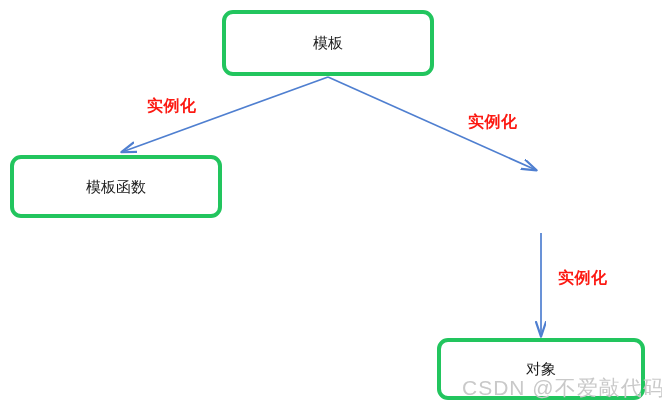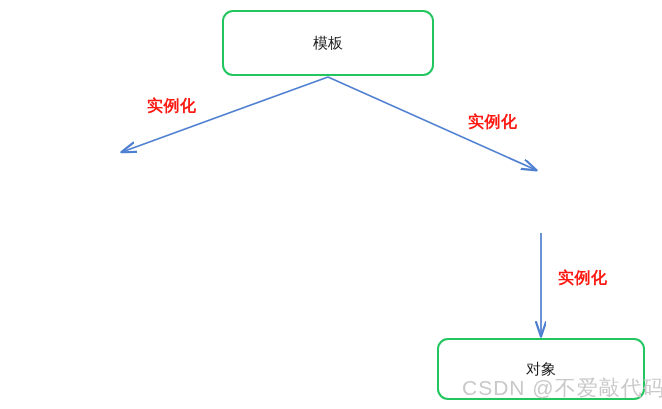--- a/index.html
+++ b/index.html
@@ -21,21 +21,21 @@
     position: absolute;
     left: 0;
     top: 0;
     width: 662px;
     height: 409px;
     pointer-events: none;
   }
   .node {
     position: absolute;
     box-sizing: border-box;
-    border: 2px solid #22c55e;
+    border: 4px solid #22c55e;
     border-radius: 11px;
     background: #ffffff;
     display: flex;
     flex-direction: column;
     align-items: center;
     justify-content: center;
     color: #1a1a1a;
     font-size: 15px;
     line-height: 1.45;
     text-align: center;
@@ -117,20 +117,23 @@
 
     <line x1="328" y1="77" x2="536" y2="170" stroke="#4f7fd0" stroke-width="1.7" marker-end="url(#arrowhead)"></line>
 
     <line x1="541" y1="233" x2="541" y2="336" stroke="#4f7fd0" stroke-width="1.7" marker-end="url(#arrowhead)"></line>
   </svg>
 
   <div class="node" id="node-template">
     <div class="node-line">模板</div>
   </div>
 
+  <div class="node" id="node-template-function">
+    <div class="node-line">模板函数</div>
+  </div>
 
 
   <div class="node" id="node-object">
     <div class="node-line">对象</div>
   </div>
 
   <div class="edge-label" id="label-left">实例化</div>
   <div class="edge-label" id="label-right">实例化</div>
   <div class="edge-label" id="label-down">实例化</div>
 

